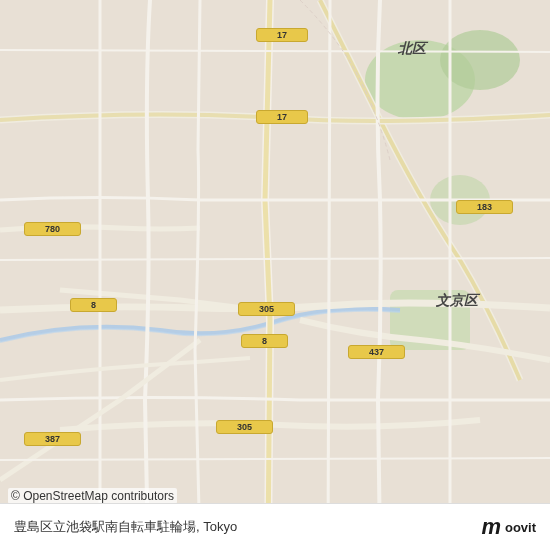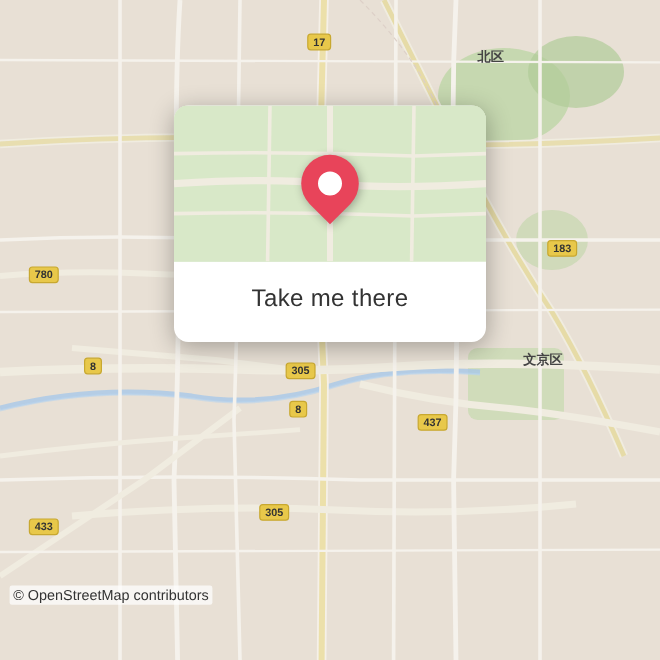--- a/index.html
+++ b/index.html
@@ -144,33 +144,34 @@
       font-size: 12px;
       color: #333;
       background: rgba(255,255,255,0.7);
       padding: 1px 3px;
       border-radius: 2px;
     }
 
     
     .area-label {
       position: absolute;
-      font-size: 11px;
+      font-size: 14px;
       font-weight: 600;
       color: #444;
+      font-style: italic;
     }
 
     
     .road-badge {
       position: absolute;
       background: #e8c84a;
       color: #333;
       font-size: 9px;
       font-weight: bold;
-      padding: 1px 4px;
+      padding: 1px 20px;
       border-radius: 3px;
       border: 1px solid #c8a830;
     }
   </style>
 </head>
 <body>
 
 <div id="map-container">
   <div id="map-bg"></div>
 
@@ -224,46 +225,30 @@
     <path d="M 300 0 Q 340 40 360 80 Q 380 120 390 160" stroke="#ddd0c8" stroke-width="1" fill="none" stroke-dasharray="4,3"></path>
   </svg>
 
   <div class="road-badge" style="top:28px;left:256px">17</div>
   <div class="road-badge" style="top:110px;left:256px">17</div>
   <div class="road-badge" style="top:302px;left:238px">305</div>
   <div class="road-badge" style="top:420px;left:216px">305</div>
   <div class="road-badge" style="top:345px;left:348px">437</div>
   <div class="road-badge" style="top:200px;left:456px">183</div>
   <div class="road-badge" style="top:222px;left:24px">780</div>
-  <div class="road-badge" style="top:432px;left:24px">433</div>
+  <div class="road-badge" style="top:432px;left:24px">387</div>
   <div class="road-badge" style="top:298px;left:70px">8</div>
   <div class="road-badge" style="top:334px;left:241px">8</div>
 
   <div class="area-label" style="top:40px;left:398px">北区</div>
   <div class="area-label" style="top:292px;left:436px">文京区</div>
 
-  <div id="card">
-    <div id="card-map-area">
-
-      <svg width="260" height="130" xmlns="http://www.w3.org/2000/svg" style="position:absolute;top:0;left:0;">
-        <rect width="260" height="130" fill="#d8e8c8"></rect>
-        <path d="M 0 65 Q 80 60 130 65 Q 180 70 260 65" stroke="#f0ece0" stroke-width="6" fill="none"></path>
-        <path d="M 130 0 L 130 130" stroke="#f0ece0" stroke-width="5" fill="none"></path>
-        <path d="M 0 40 Q 100 38 200 42 L 260 40" stroke="#f0ece0" stroke-width="3" fill="none"></path>
-        <path d="M 0 90 Q 100 88 200 92 L 260 90" stroke="#f0ece0" stroke-width="3" fill="none"></path>
-        <path d="M 80 0 L 78 130" stroke="#f0ece0" stroke-width="3" fill="none"></path>
-        <path d="M 200 0 L 198 130" stroke="#f0ece0" stroke-width="3" fill="none"></path>
-      </svg>
-
-      <div id="pin-icon">
-        <div class="pin-outer">
-          <div class="pin-inner"></div>
-        </div>
-      </div>
-    </div>
-    <div id="btn-area">
-      <button id="take-me-there-btn">Take me there</button>
+
+  <div id="osm-credit">© OpenStreetMap contributors</div>
+
+  <div id="bottom-bar">
+    <span id="location-text">豊島区立池袋駅南自転車駐輪場, Tokyo</span>
+    <div id="moovit-logo">
+      <span class="moovit-m">m</span>
+      <span class="moovit-oovit">oovit</span>
     </div>
   </div>
-
-  <div id="osm-credit">© OpenStreetMap contributors</div>
-
 </div>
 
 </body></html>

